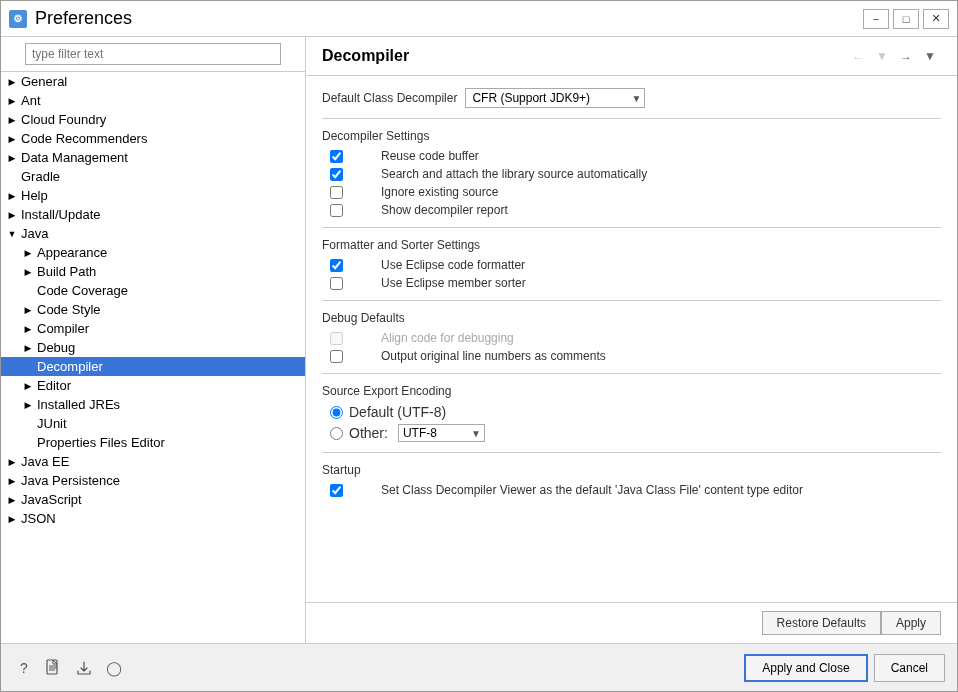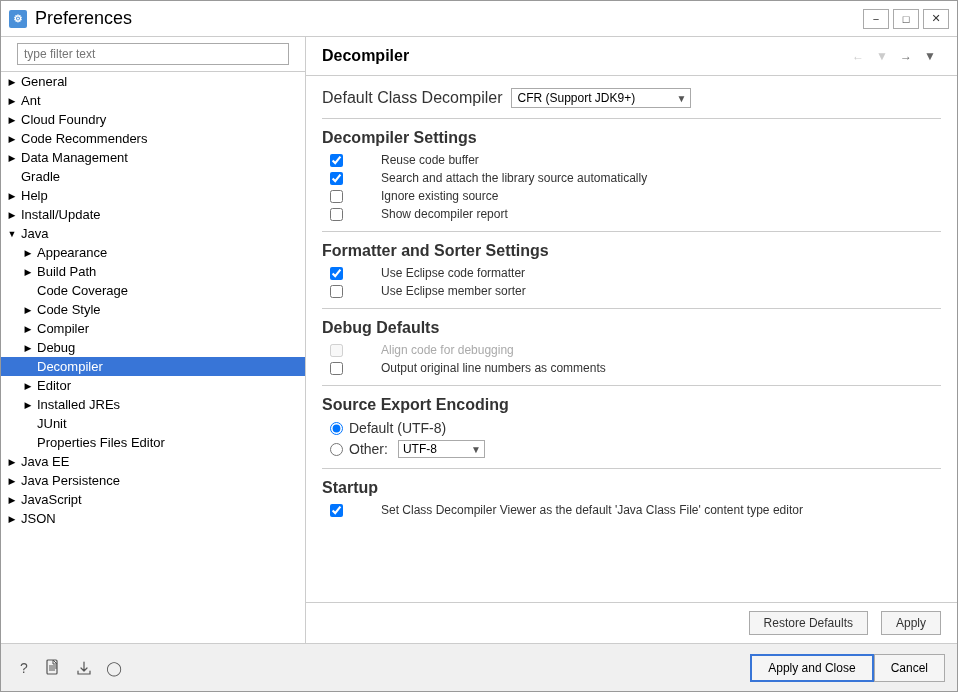--- a/index.html
+++ b/index.html
@@ -66,21 +66,21 @@
     .sidebar {
       width: 305px;
       background: #fff;
       border-right: 1px solid #ccc;
       display: flex;
       flex-direction: column;
       flex-shrink: 0;
     }
 
     .search-box {
-      padding: 6px 16px;
+      padding: 6px 24px;
       border-bottom: 1px solid #ccc;
       flex-shrink: 0;
     }
 
     .search-input {
       width: 100%;
       padding: 3px 6px;
       border: 1px solid #aaa;
       font-size: 12px;
       color: #999;
@@ -160,22 +160,22 @@
     }
     .nav-btn.disabled { color: #ccc; cursor: default; }
 
     .panel-body {
       flex: 1;
       overflow-y: auto;
       padding: 12px 16px;
     }
 
     .section-label {
-      font-size: 16px;
-      font-weight: bold;
+      font-size: 12px;
+      font-weight: normal;
       color: #333;
       margin-bottom: 6px;
       margin-top: 8px;
     }
 
     .section-divider {
       border: none;
       border-top: 1px solid #ccc;
       margin: 10px 0;
     }
@@ -184,21 +184,21 @@
       display: flex;
       align-items: center;
       margin-bottom: 4px;
     }
 
     .label-row {
       margin-bottom: 8px;
     }
 
     .form-label {
-      font-size: 16px;
+      font-size: 12px;
       color: #333;
       margin-right: 8px;
     }
 
     .dropdown-select {
       padding: 2px 20px 2px 6px;
       border: 1px solid #aaa;
       background: #fff;
       font-size: 12px;
       appearance: none;
@@ -269,21 +269,21 @@
       appearance: none;
       -webkit-appearance: none;
       min-width: 80px;
     }
 
     .panel-footer-buttons {
       display: flex;
       justify-content: flex-end;
       padding: 8px 16px;
       border-top: 1px solid #ccc;
-      gap: 13px;
+      gap: 0;
       flex-shrink: 0;
     }
 
     .btn {
       padding: 4px 14px;
       font-size: 12px;
       cursor: pointer;
       border: 1px solid #aaa;
       background: #f5f5f5;
       color: #333;
@@ -310,20 +310,21 @@
       width: 22px;
       height: 22px;
       display: flex; align-items: center; justify-content: center;
       cursor: pointer;
       color: #555;
       font-size: 14px;
     }
 
     .bottom-right-buttons {
       display: flex;
+      gap: 6px;
     }
 
     .btn-primary {
       padding: 5px 16px;
       font-size: 12px;
       cursor: pointer;
       border: 2px solid #3875d7;
       background: #f5f5f5;
       color: #000;
     }

